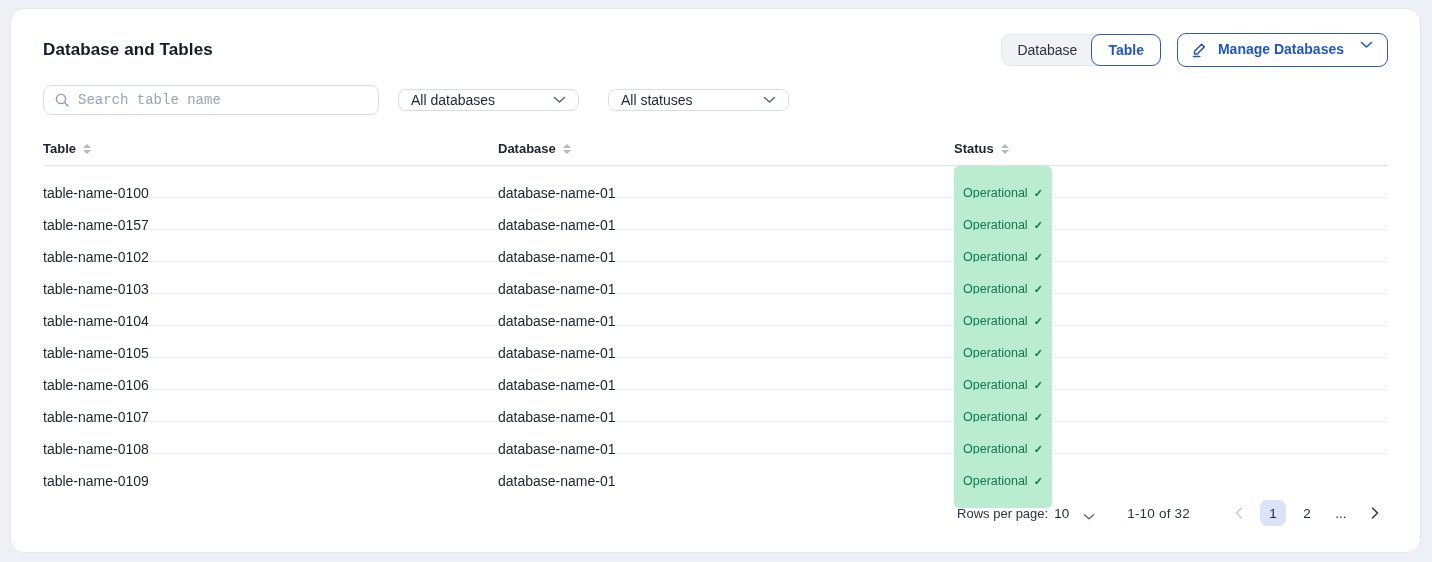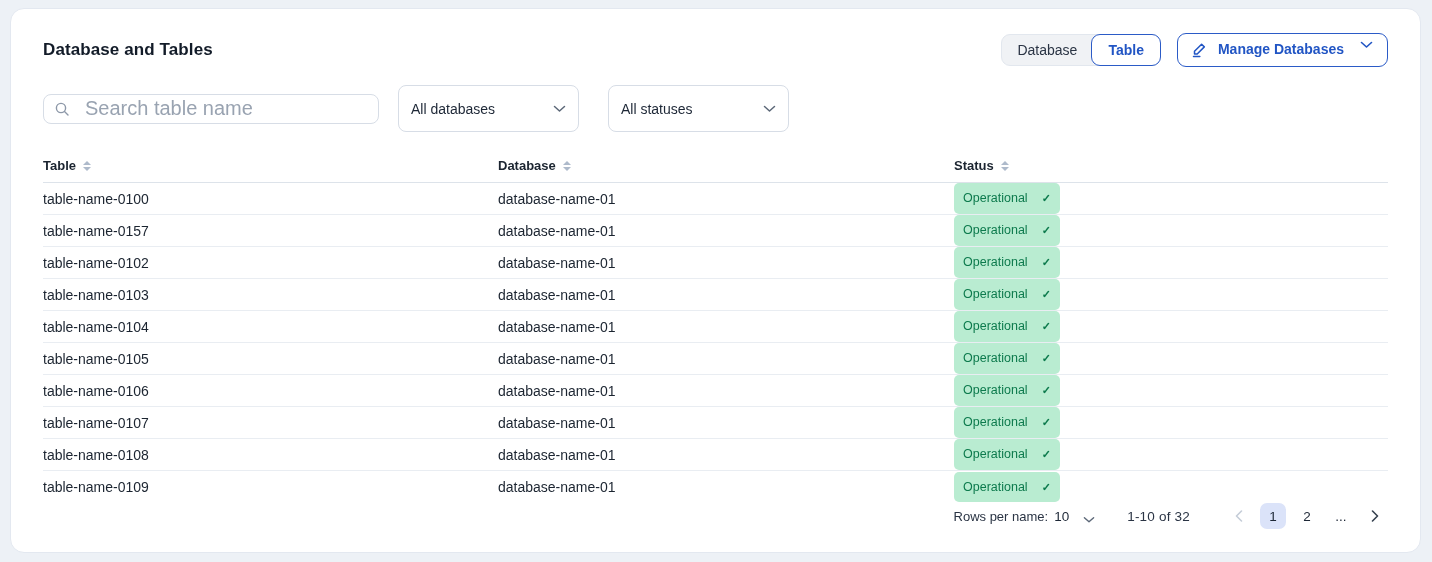--- a/index.html
+++ b/index.html
@@ -80,31 +80,30 @@
     width: 336px;
     height: 30px;
     border: 1px solid #d7dde6;
     border-radius: 8px;
     padding: 0 10px;
     gap: 8px;
     background: #fff;
   }
   .search-box input {
     border: none; outline: none; flex: 1;
-    font-family: Liberation Sans, sans-serif; font-size: 20px; color: #18212f;
+    font-family: Liberation Mono, monospace; font-size: 14px; color: #18212f;
     background: transparent;
-    margin-left: 7px;
   }
   .search-box input::placeholder { color: #99a3b1; }
   .select {
     font-family: inherit;
     display: flex;
     align-items: center;
     justify-content: space-between;
-    height: 47px;
+    height: 22px;
     border: 1px solid #d7dde6;
     border-radius: 8px;
     background: #fff;
     padding: 0 12px;
     font-size: 14px;
     color: #1d2736;
     cursor: pointer;
   }
   .select-db { width: 181px; margin-left: 19px; }
   .select-status { width: 181px; margin-left: 29px; gap: 28px; }
@@ -139,25 +138,25 @@
     align-items: center;
     height: 32px;
     border-bottom: 1px solid #e9edf2;
     font-size: 14px;
     color: #1b2430;
   }
   .trow:last-child { border-bottom: none; }
   .badge {
     display: inline-flex;
     align-items: center;
-    gap: 14px;
+    gap: 6px;
     background: #b9ecd1;
     color: #0d7a4d;
     font-size: 12.5px;
-    padding: 7px 9px;
+    padding: 19px 9px;
     border-radius: 5px;
     line-height: 1.3;
   }
   .badge .check { font-size: 11px; font-weight: 700; }
   
   .pagination {
     margin-top: auto;
     display: flex;
     align-items: center;
     justify-content: flex-end;
@@ -373,21 +372,21 @@
         <span class="badge">
           <span>Operational</span>
           <span class="check">✓</span>
         </span>
       </div>
     </div>
   </div>
   </div>
 
   <div class="pagination">
-    <span class="rpp-label">Rows per name:</span>
+    <span class="rpp-label">Rows per page:</span>
     <button class="rpp-select">
       <span>10</span>
       <span class="icon">
         <svg width="12" height="8" viewBox="0 0 13 8" fill="none">
           <polyline points="1.5,1.5 6.5,6 11.5,1.5" stroke="#5c6878" stroke-width="1.5" stroke-linecap="round" stroke-linejoin="round"></polyline>
         </svg>
       </span>
     </button>
     <span class="range">1-10 of 32</span>
     <div class="pager">

